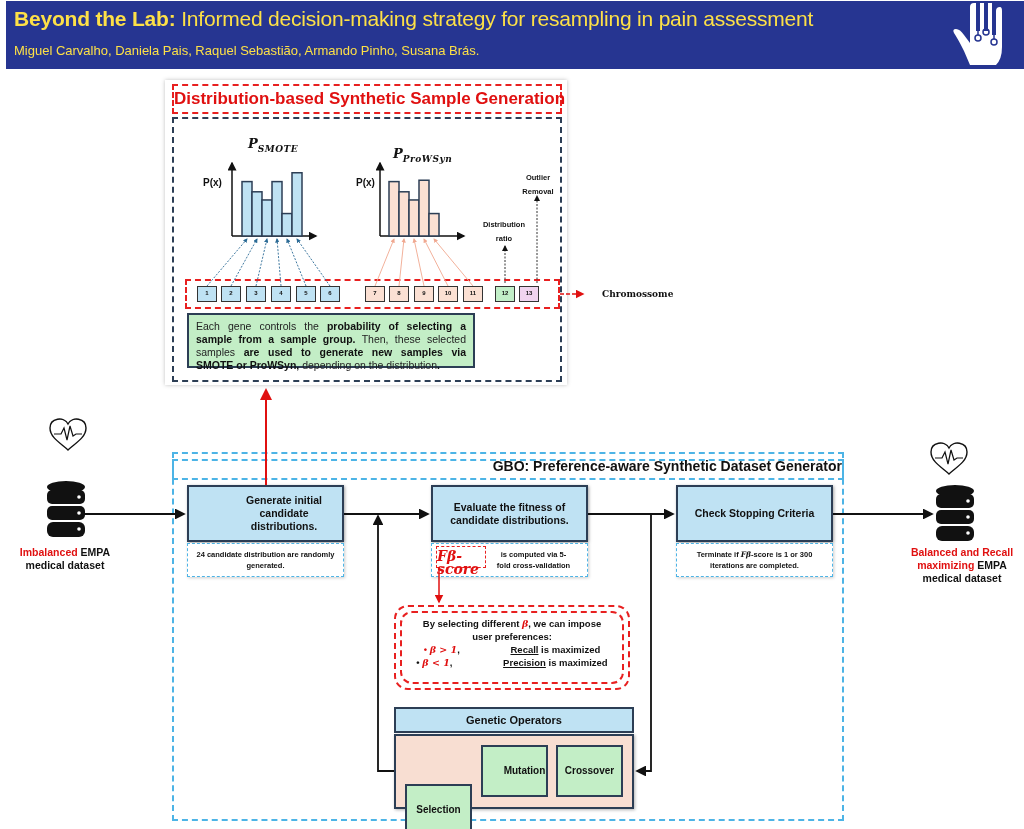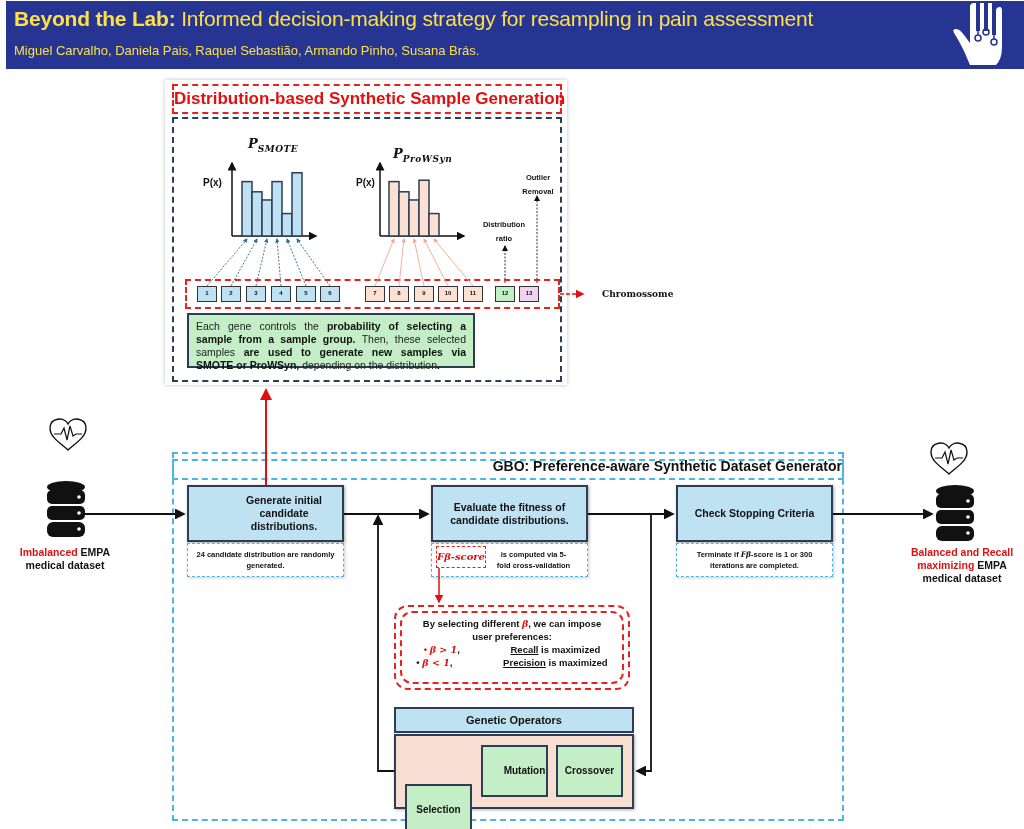--- a/index.html
+++ b/index.html
@@ -35,21 +35,21 @@
   #gene-desc { left: 187px; top: 313px; width: 288px; height: 55px; background: #c3eec6; border: 2px solid #2c3e55; font-size: 10.5px; line-height: 13px; padding: 5px 7px; text-align: justify; color: #222; }
   #gene-desc b { color: #111; }
 
   
   #gbo-title { left: 172px; top: 452px; width: 672px; height: 28px; border: 2px dashed #4db4e6; text-align: right; font-weight: bold; font-size: 14px; line-height: 24px; }
   #gbo-body { left: 172px; top: 459px; width: 672px; height: 362px; border: 2px dashed #4db4e6; }
 
   .step-box { position: absolute; background: #bfe2f3; border: 2px solid #2c3e55; font-weight: bold; font-size: 10.5px; text-align: center; display: flex; align-items: center; justify-content: center; line-height: 13px; box-shadow: 1px 1px 3px rgba(0,0,0,0.35); }
   .note-box { position: absolute; background: #fff; border: 1.5px dashed #4db4e6; font-weight: bold; font-size: 7.5px; text-align: center; line-height: 11px; display: flex; align-items: center; justify-content: center; box-shadow: 1px 1px 3px rgba(0,0,0,0.2); }
 
-  #fbeta-tag { left: 436px; top: 546px; width: 50px; height: 22px; border: 1.5px dashed #e82020; color: #e01010; font-family: "DejaVu Serif", serif; font-weight: bold; font-style: italic; font-size: 10px; line-height: 13px; text-align: center; padding-top: 3px; background: #fff; }
+  #fbeta-tag { left: 436px; top: 546px; width: 50px; height: 22px; border: 1.5px dashed #e82020; color: #e01010; font-family: "DejaVu Serif", serif; font-weight: bold; font-style: italic; font-size: 14px; line-height: 13px; padding-top: 3px; background: #fff; }
 
   #pref-outer { left: 394px; top: 605px; width: 236px; height: 85px; border: 2px dashed #e82020; border-radius: 14px; }
   #pref-inner { left: 400px; top: 611px; width: 224px; height: 73px; border: 2px dashed #e82020; border-radius: 12px; font-weight: bold; font-size: 9.5px; text-align: center; line-height: 13px; padding-top: 4px; }
   .red { color: #e01010; }
   .beta { font-family: "DejaVu Serif", serif; font-style: italic; color: #e01010; }
   .ul { text-decoration: underline; margin-left: 48px; }
 
   #go-header { left: 394px; top: 707px; width: 240px; height: 26px; background: #bfe2f3; border: 2px solid #2c3e55; font-weight: bold; font-size: 11px; text-align: center; line-height: 22px; }
   #go-body { left: 394px; top: 734px; width: 240px; height: 75px; background: #f8ded2; border: 2px solid #2c3e55; box-shadow: 1px 1px 3px rgba(0,0,0,0.3); }
   .op-box { position: absolute; top: 745px; width: 67px; height: 52px; background: #c3eec6; border: 2px solid #2c3e55; font-weight: bold; font-size: 10px; text-align: center; line-height: 48px; }

